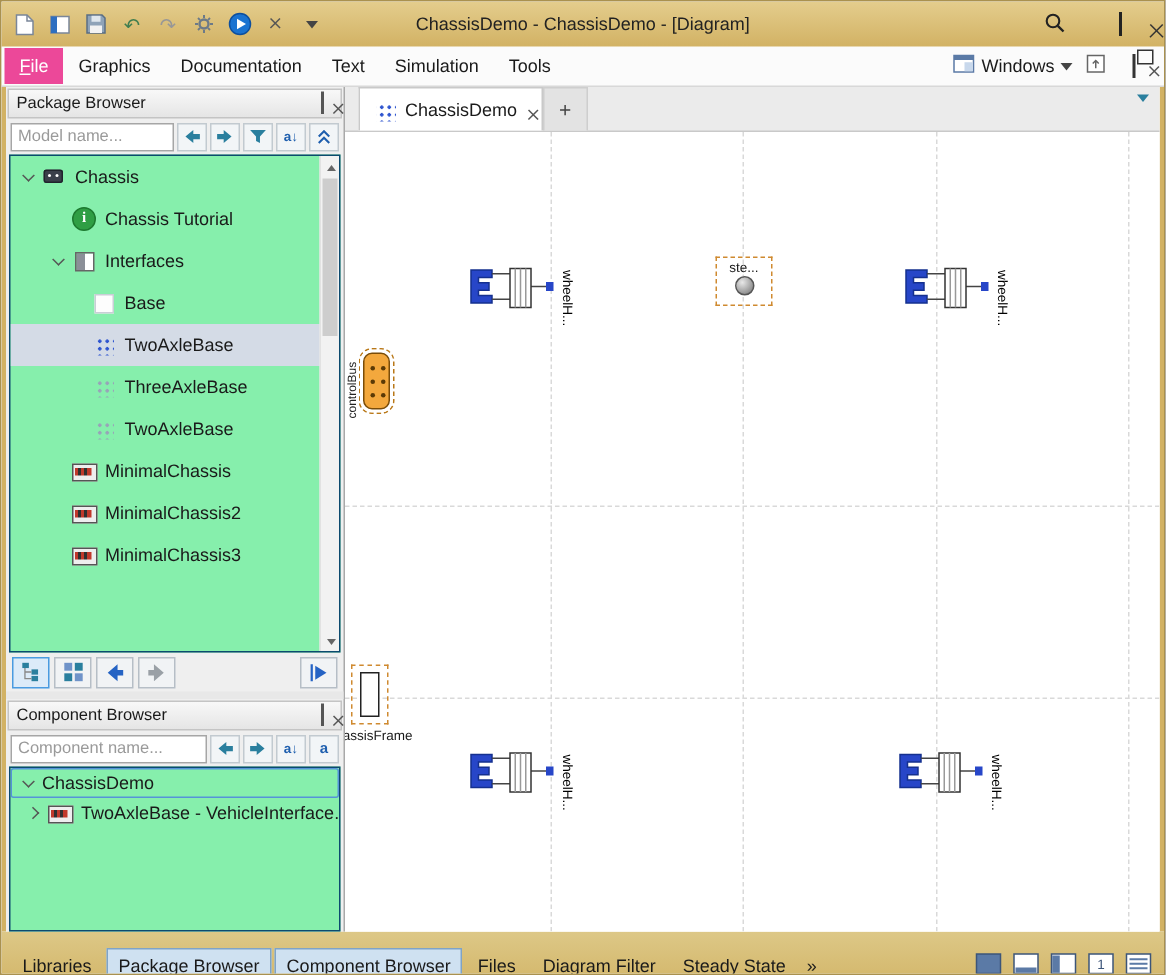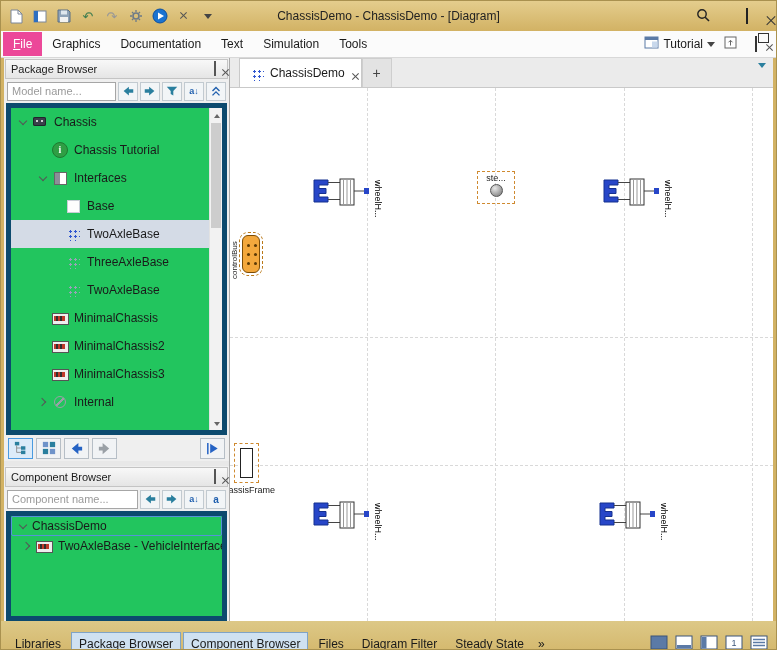--- a/index.html
+++ b/index.html
@@ -55,21 +55,21 @@
 
   .filter-row{display:flex;align-items:center;gap:2px;padding:2px 3px;height:24px}
   .filter-input{flex:1;min-width:0;height:19px;border:1px solid #a6a6a6;font-size:11px;padding:0 4px;
                 font-family:Liberation Sans, sans-serif;color:#222}
   .filter-input::placeholder{color:#9a9a9a}
   .f-btn{width:20px;height:19px;border:1px solid #c2cad0;background:#f2f5f7;display:flex;align-items:center;
          justify-content:center;flex:0 0 20px}
   .sort-ic::before{content:"a↓";font-size:9px;color:#1f5fae;font-weight:bold}
   .case-ic::before{content:"a";font-size:10px;color:#1f5fae;font-weight:bold}
 
-  .tree{flex:1;background:#22c55e;border:5px solid #0c4a6e;margin:0 2px;position:relative;overflow:hidden}
+  .tree{flex:1;background:#86efac;border:1px solid #0c4a6e;margin:0 2px;position:relative;overflow:hidden}
   .row{height:28px;display:flex;align-items:center;white-space:nowrap;cursor:default}
   .cmp .row{height:20px}
   .p0{padding-left:6px}.p1{padding-left:26px}.p2{padding-left:54px}
   .cmp .p1{padding-left:10px}
   .twisty{width:12px;height:12px;position:relative;margin-right:3px;flex:0 0 12px}
   .twisty::before{content:"";position:absolute;left:3px;top:2px;width:5px;height:5px;
                   border-right:1.4px solid #555;border-bottom:1.4px solid #555;transform:rotate(45deg)}
   .twisty.closed::before{transform:rotate(-45deg);left:2px;top:3px}
   .twisty.noarrow{visibility:hidden}
   .sel{background:#d4dbe6}
@@ -225,21 +225,21 @@
     <div class="menu-item">Tools</div>
     <div class="mb-right">
       <div class="mb-group">
         <span>
           <svg width="15" height="13" viewBox="0 0 15 13">
               <rect x="1" y="1" width="13" height="11" fill="#fff" stroke="#5b7aa6"></rect>
               <rect x="1" y="1" width="13" height="3" fill="#5b7aa6"></rect>
               <rect x="8" y="5.5" width="5.5" height="6" fill="#c8d8ec"></rect>
             </svg>
         </span>
-        <span>Tutorial</span>
+        <span>Windows</span>
         <span class="caret"></span>
       </div>
       <span>
         <svg width="13" height="13" viewBox="0 0 13 13">
             <rect x="1" y="1" width="11" height="11" fill="#fff" stroke="#666"></rect>
             <path d="M6.5 9.5V4.5M4.5 6.3 6.5 4.3l2 2" stroke="#666" fill="none"></path>
           </svg>
       </span>
       <span><span class="glyph-min small"></span></span>
       <span><span class="glyph-restore"></span></span>
@@ -320,25 +320,20 @@
           </div>
           <div class="row p1">
             <span class="twisty noarrow"></span>
             <span class="ico ico-car"></span>
             <span class="lbl">MinimalChassis2</span>
           </div>
           <div class="row p1">
             <span class="twisty noarrow"></span>
             <span class="ico ico-car"></span>
             <span class="lbl">MinimalChassis3</span>
-          </div>
-          <div class="row p1">
-            <span class="twisty closed"></span>
-            <span class="ico ico-null"></span>
-            <span class="lbl">Internal</span>
           </div>
           <div class="vscroll">
             <div class="vs-btn up"></div>
             <div class="vs-thumb"></div>
             <div class="vs-btn down"></div>
           </div>
         </div>
         <div class="pkg-toolbar">
           <button class="t-btn sel2">
             <svg width="14" height="14" viewBox="0 0 16 16">

